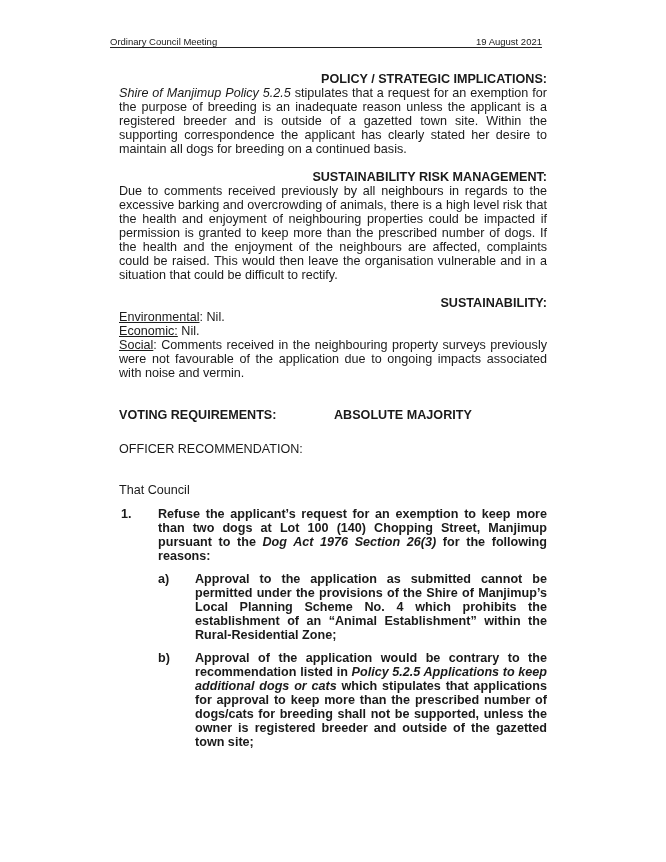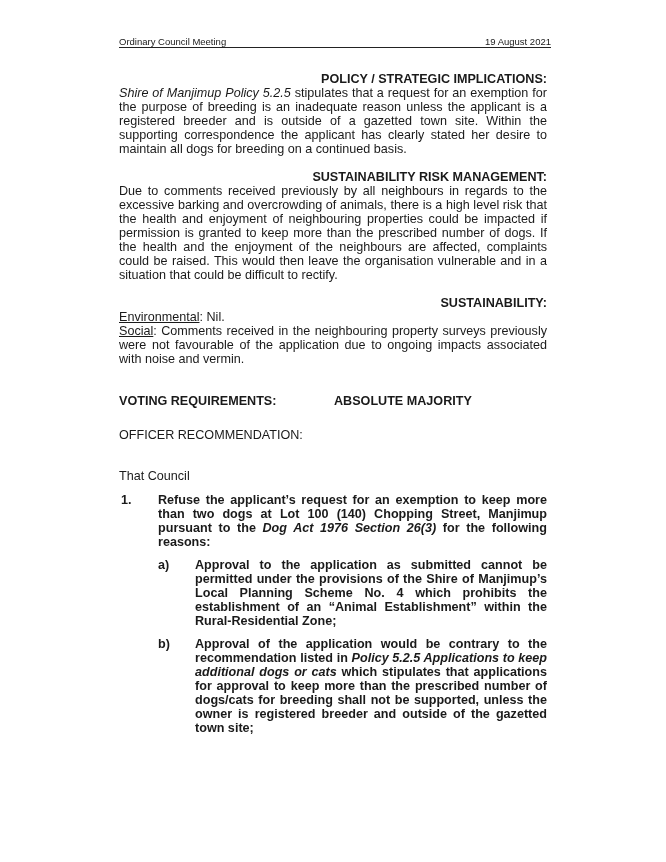--- a/index.html
+++ b/index.html
@@ -1,18 +1,18 @@
 <!DOCTYPE html>
 <html><head>
 <meta charset="utf-8">
 <style>
   html, body { margin:0; padding:0; background:#ffffff; }
   body { width:666px; height:862px; position:relative; overflow:hidden;
          font-family:"Liberation Sans", sans-serif; color:#1a1a1a; }
-  .page-header { position:absolute; left:119px; top:37px; width:432px; height:10px;
+  .page-header { position:absolute; left:110px; top:37px; width:432px; height:10px;
                  border-bottom:1.5px solid #222; font-size:9.5px; line-height:10px;text-decoration:underline; }
   .page-header .left { position:absolute; left:0; top:0; }
   .page-header .right { position:absolute; right:0; top:0; }
   .content { position:absolute; left:119px; top:72px; width:428px;
              font-size:12.6px; line-height:14px; }
   .section { margin:0 0 14px 0; }
   .heading { font-weight:bold;text-align:right; }
   p { margin:0; text-align:justify; }
   .u { text-decoration:underline; }
   i { font-style:italic;margin-top:48px; }
@@ -42,20 +42,21 @@
 
   <div class="section">
     <div class="heading">SUSTAINABILITY RISK MANAGEMENT:</div>
     <p>Due to comments received previously by all neighbours in regards to the excessive barking and overcrowding of animals, there is a high level risk that the health and enjoyment of neighbouring properties could be impacted if permission is granted to keep more than the prescribed number of dogs. If the health and the enjoyment of the neighbours are affected, complaints could be raised. This would then leave the organisation vulnerable and in a situation that could be difficult to rectify.</p>
   </div>
 
 
   <div class="section" style="margin-bottom:0">
     <div class="heading">SUSTAINABILITY:</div>
     <p><span class="u">Environmental</span><span>: Nil.</span></p>
+    <p><span class="u">Economic:</span><span> Nil.</span></p>
     <p><span class="u">Social</span><span>: Comments received in the neighbouring property surveys previously were not favourable of the application due to ongoing impacts associated with noise and vermin.</span></p>
   </div>
 
   <div class="voting">
     <span>VOTING REQUIREMENTS:</span>
     <span class="val">ABSOLUTE MAJORITY</span>
   </div>
 
   <div class="officer">OFFICER RECOMMENDATION:</div>
   <div class="that">That Council</div>

